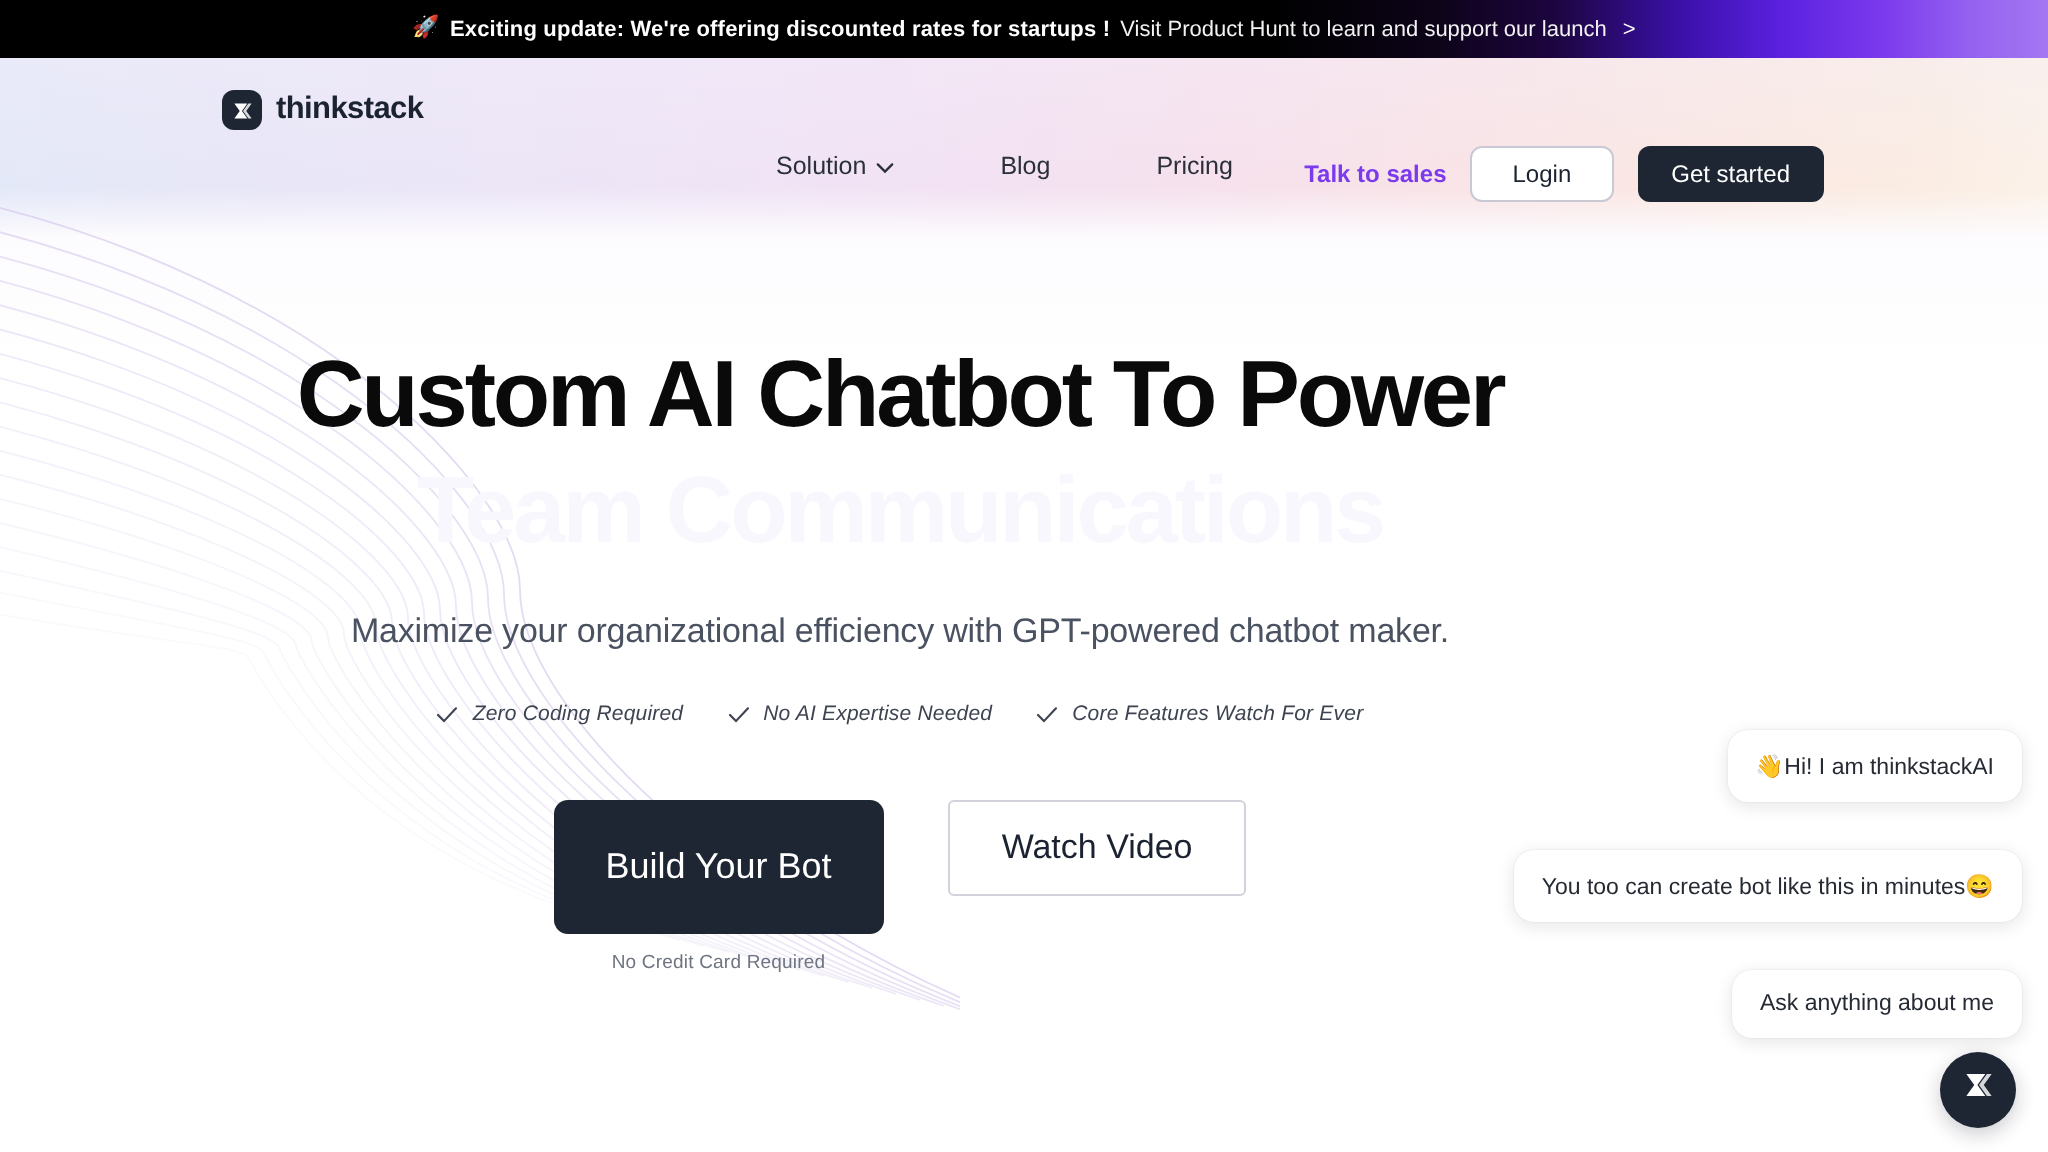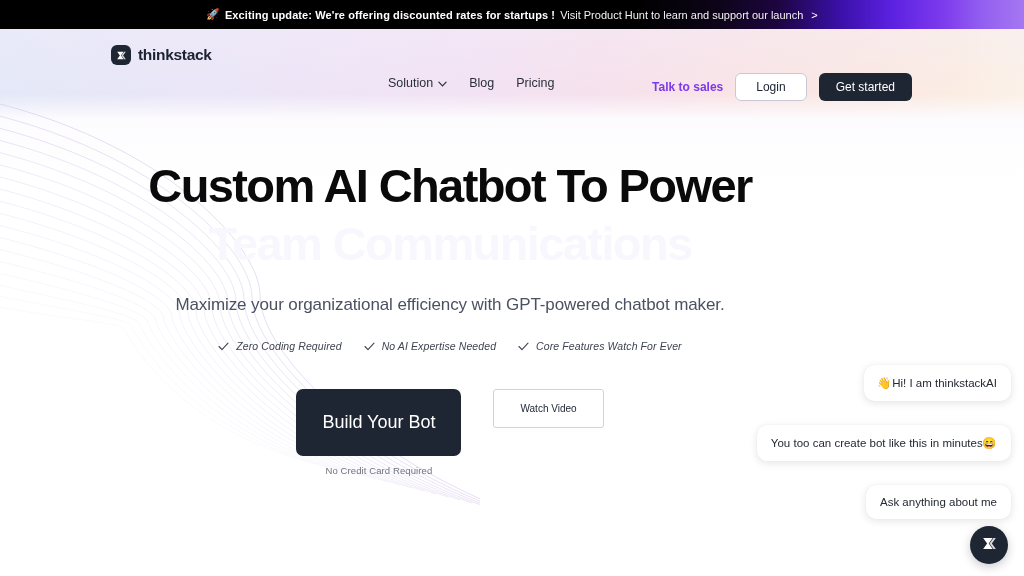--- a/index.html
+++ b/index.html
@@ -62,21 +62,21 @@
   }
   .logo-mark {
     width: 20px; height: 20px; border-radius: 6px; background: #1e2533;
     display: flex; align-items: center; justify-content: center;
   }
   .logo-text {
     font-size: 15.5px; font-weight: 700; color: #1b2230; letter-spacing: -.3px;
   }
   .nav-links {
     position: absolute; left: 388px; top: 47px;
-    display: flex; align-items: center; gap: 22px;
+    display: flex; align-items: center; gap: 53px;
   }
   .nav-link {
     font-size: 12.5px; color: #2a2f3a; display: flex; align-items: center; gap: 5px;
     cursor: pointer; white-space: nowrap;
   }
   .chev { display: inline-block; }
   .nav-right {
     position: absolute; right: 112px; top: 44px;
     display: flex; align-items: center; gap: 12px;
   }
@@ -88,21 +88,21 @@
     border: 1px solid #c9c9d4; border-radius: 6px;
     padding: 6px 20px; cursor: pointer; white-space: nowrap;
   }
   .btn-getstarted {
     font-size: 12px; color: #ffffff; background: #1e2533;
     border: none; border-radius: 6px;
     padding: 7px 17px; cursor: pointer; white-space: nowrap;
   }
 
   
-  .hero { position: absolute; left: 0; top: 29px; width: 900px; z-index: 10; text-align: center; }
+  .hero { position: absolute; left: 0; top: 40px; width: 900px; z-index: 10; text-align: center; }
   .headline {
     margin-top: 132px;
     font-size: 47px; font-weight: 800; color: #0a0a0a;
     letter-spacing: -1.6px; line-height: 1.08;
   }
   .headline-sub {
     font-size: 47px; font-weight: 800; color: #f8f7fd;
     letter-spacing: -1.6px; line-height: 1.18; margin-top: 4px;
   }
   .subtitle {
@@ -124,21 +124,21 @@
   .btn-build {
     background: #1e2533; color: #ffffff; border: none; border-radius: 7px;
     font-size: 18px; font-weight: 400; padding: 23px 26px; cursor: pointer;
     font-family: "Liberation Sans", sans-serif; white-space: nowrap;
   }
   .no-credit {
     margin-top: 9px; font-size: 9.5px; color: #6e7480; letter-spacing: .1px;
   }
   .btn-watch {
     background: #ffffff; color: #1b2230; border: 1px solid #d2d2dc; border-radius: 3px;
-    font-size: 10px; padding: 13px 26px; cursor: pointer;
+    font-size: 17px; padding: 13px 26px; cursor: pointer;
     font-family: "Liberation Sans", sans-serif; white-space: nowrap; text-align: center;
   }
 
   
   .chat-stack {
     position: absolute; right: 13px; bottom: 57px; z-index: 30;
     display: flex; flex-direction: column; align-items: flex-end; gap: 24px;
   }
   .bubble {
     background: #ffffff; border-radius: 10px;

